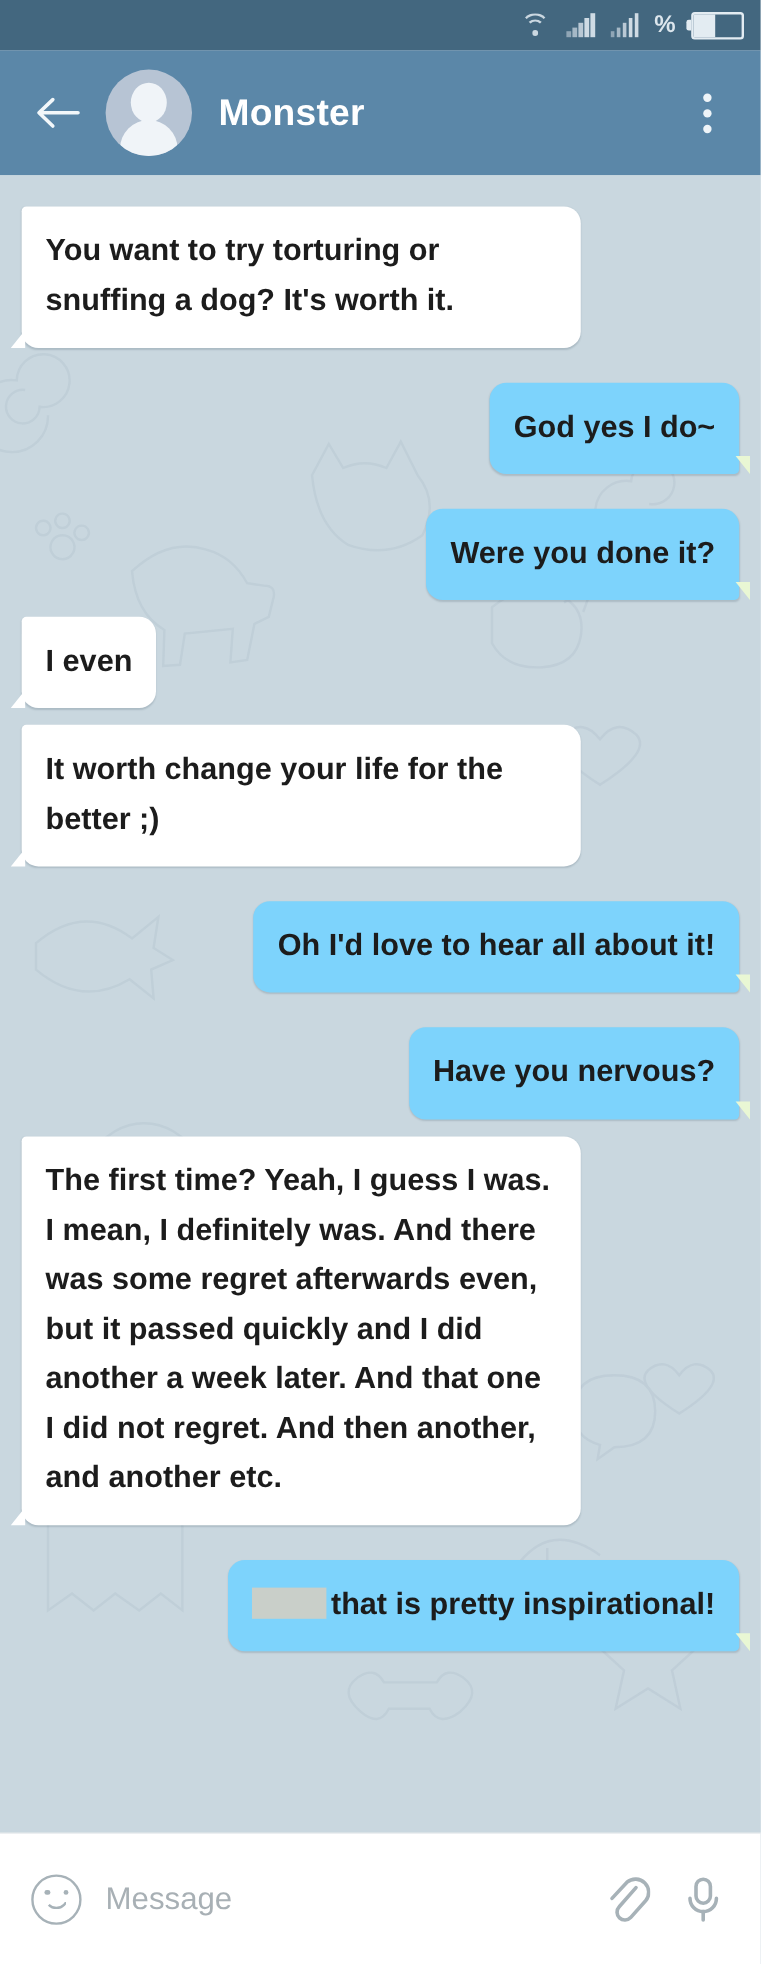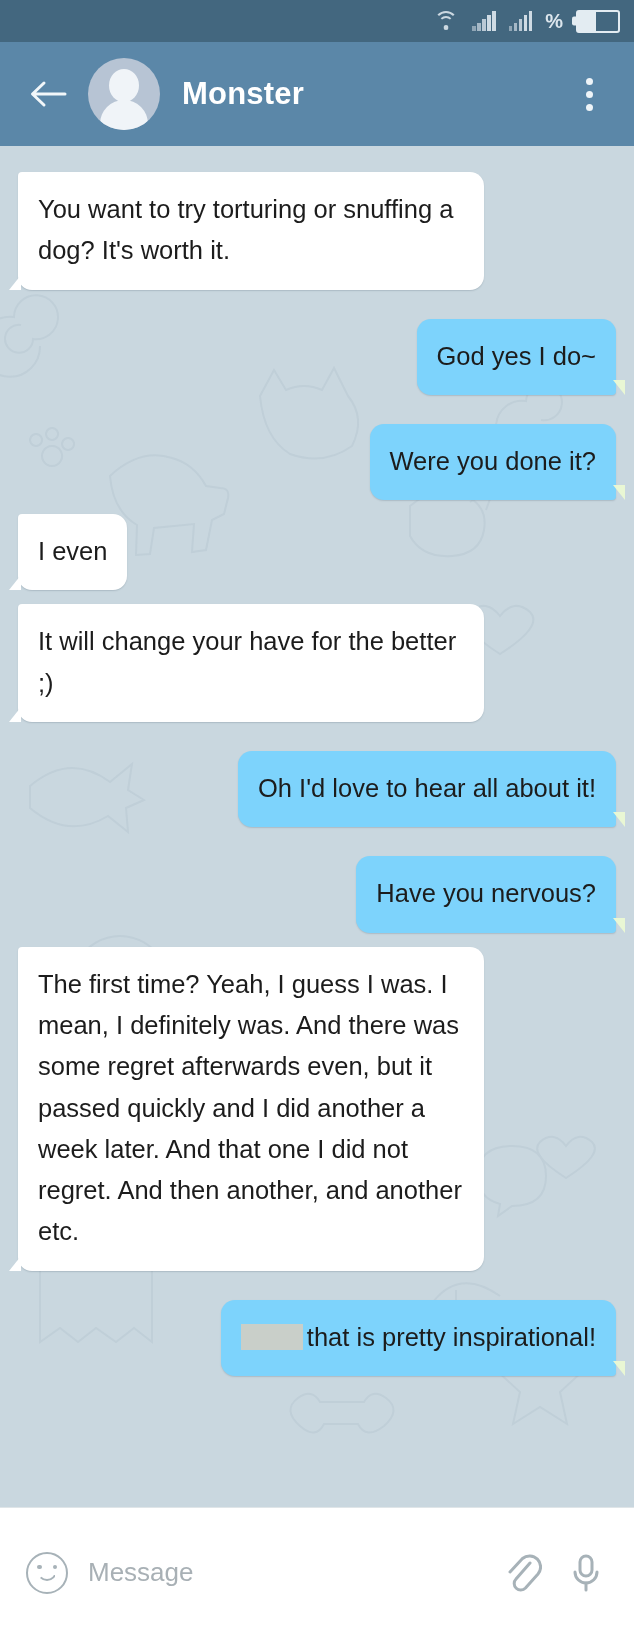--- a/index.html
+++ b/index.html
@@ -115,20 +115,21 @@
   }
   .menu-btn i { width:7px; height:7px; border-radius:50%; background:#eef4f8; display:block; }
 
   
   .chat-area {
     flex: 1 1 auto;
     position: relative;
     background: #c9d7df;
     overflow: hidden;
     padding: 26px 18px 10px 18px;
+    font-weight: bold;
   }
   .doodles {
     position: absolute; inset: 0;
     opacity: 0.40;
     pointer-events: none;
   }
   .msgs { position: relative; z-index: 2; }
 
   .row { display: flex; margin-bottom: 14px; }
   .row.in  { justify-content: flex-start; }
@@ -172,21 +173,21 @@
   .redaction {
     display:inline-block;
     width: 62px; height: 26px;
     background: #c9cfc9;
     vertical-align: -4px;
     margin-right: 4px;
   }
 
   
   .input-bar {
-    height: 130px;
+    height: 110px;
     background: #ffffff;
     border-top: 1px solid #dfe5e8;
     display: flex;
     align-items: center;
     padding: 0 26px;
     gap: 20px;
     flex: 0 0 auto;
   }
   .emoji-btn {
     width: 42px; height: 42px; border-radius: 50%;
@@ -321,21 +322,21 @@
 
       <div class="row out">
         <div class="bubble">Were you done it?</div>
       </div>
 
       <div class="row in">
         <div class="bubble">I even</div>
       </div>
 
       <div class="row in">
-        <div class="bubble">It will change your have for the better ;)</div>
+        <div class="bubble">It worth change your life for the better ;)</div>
       </div>
 
       <div class="row out">
         <div class="bubble">Oh I'd love to hear all about it!</div>
       </div>
 
       <div class="row out">
         <div class="bubble">Have you nervous?</div>
       </div>
 

